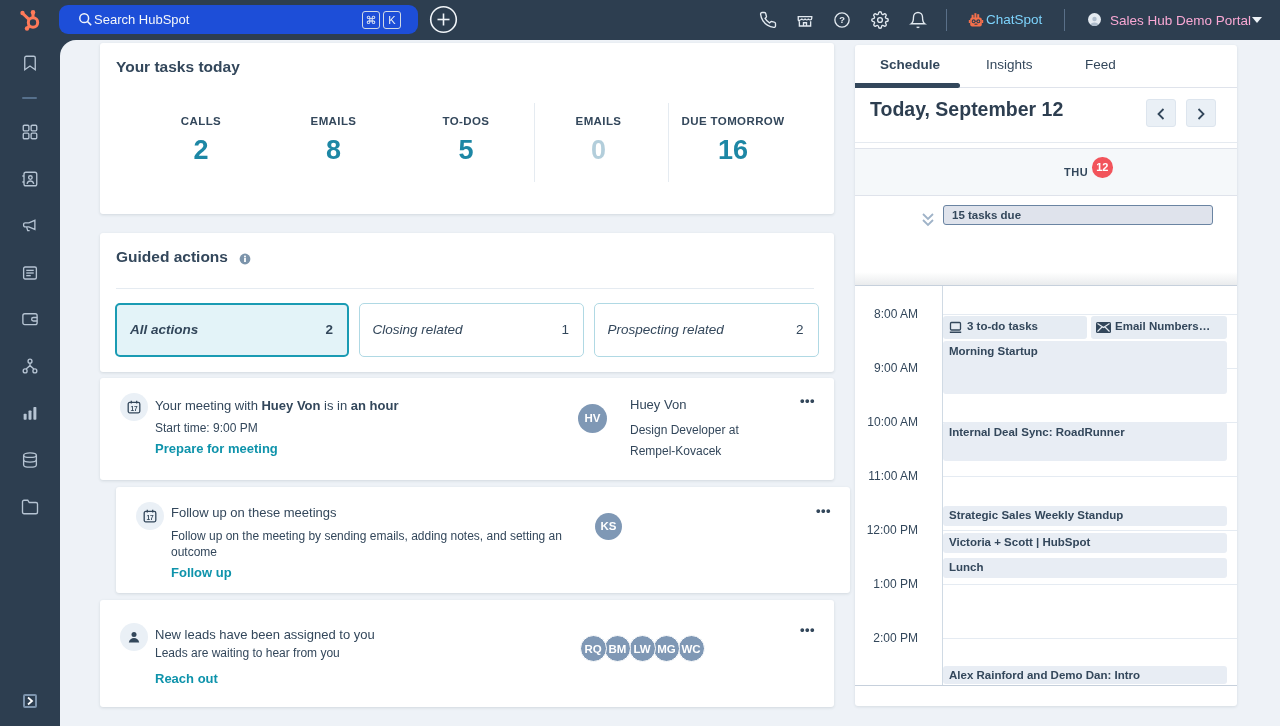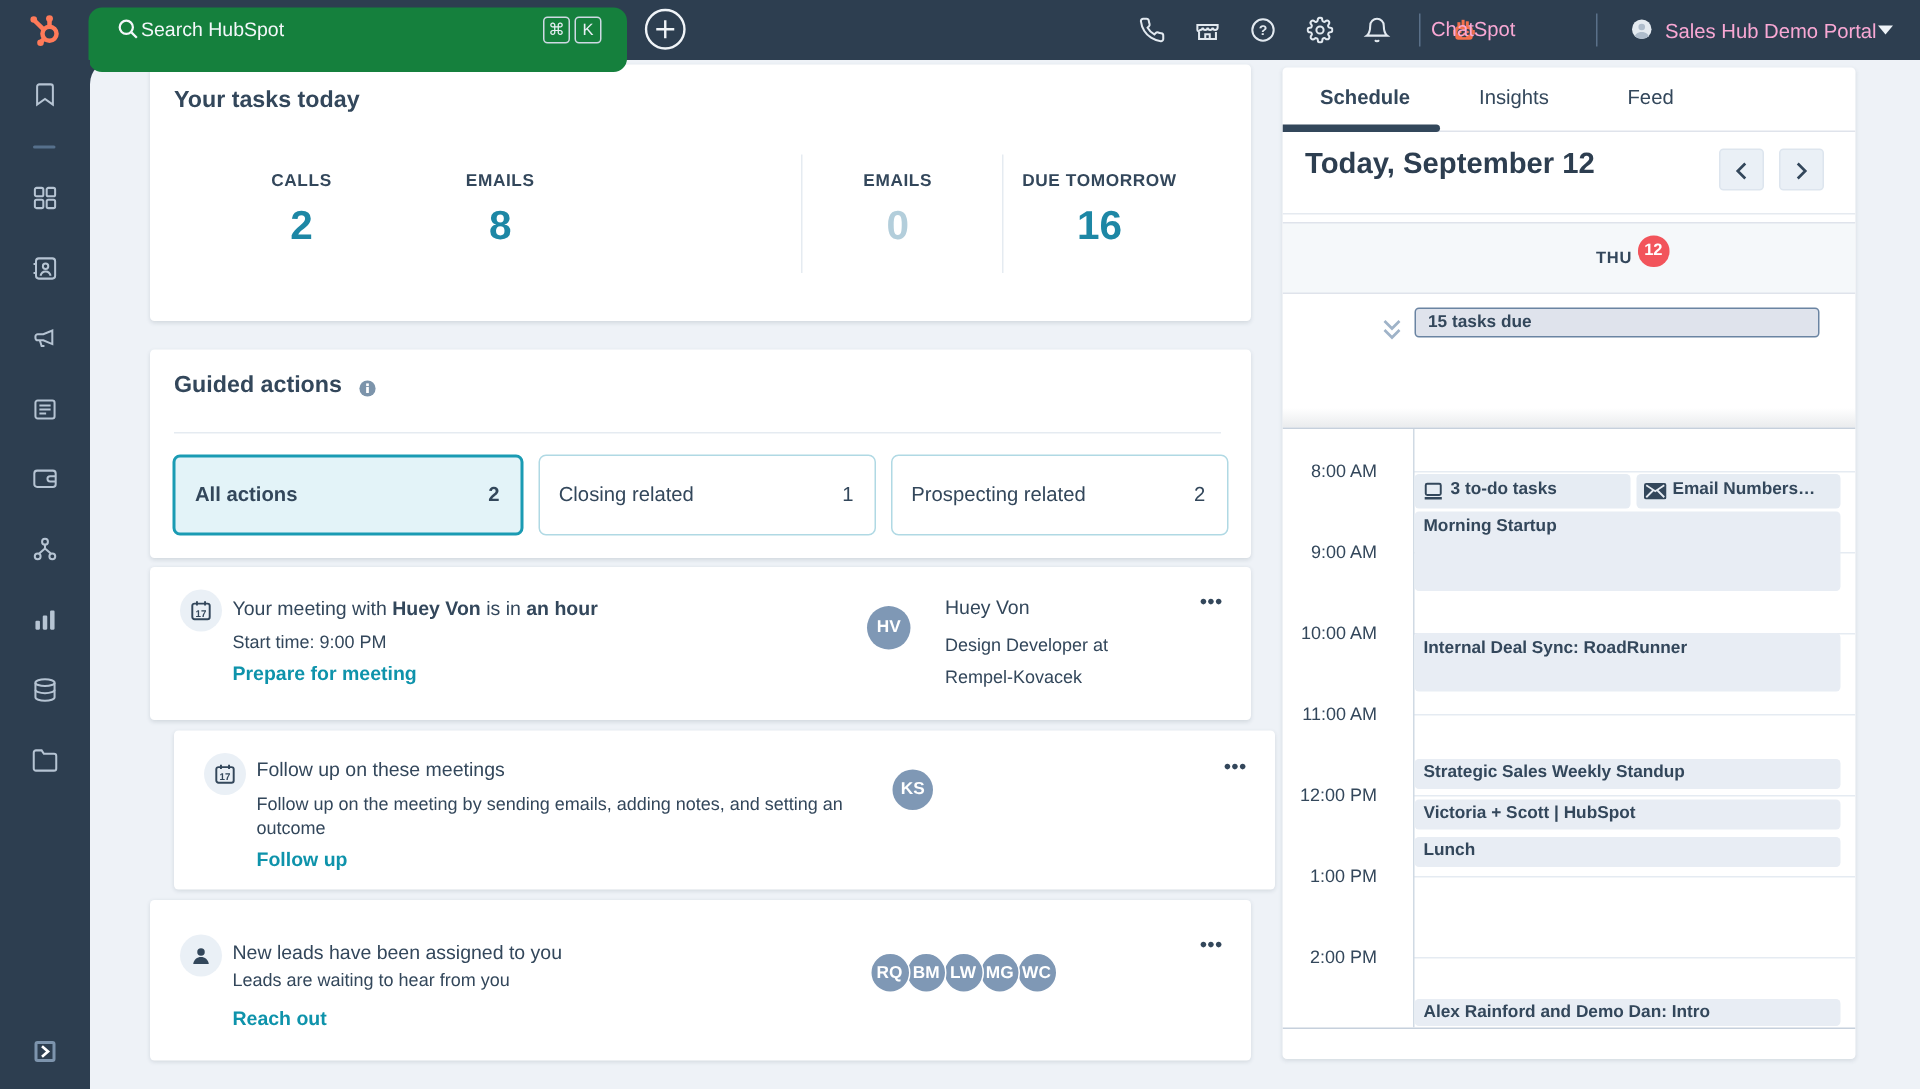--- a/index.html
+++ b/index.html
@@ -5,27 +5,27 @@
 * { margin:0; padding:0; box-sizing:border-box; }
 html,body { width:1280px; height:726px; overflow:hidden; }
 body { font-family:"Liberation Sans", sans-serif; background:#2d3e50; position:relative; }
 .abs { position:absolute; }
 
 
 #topbar { position:absolute; left:0; top:0; width:1280px; height:40px; background:#2d3e50; z-index:30; }
 #sidebar { position:absolute; left:0; top:40px; width:60px; height:686px; background:#2d3e50; z-index:30; }
 #content { position:absolute; left:60px; top:40px; width:1220px; height:686px; background:#eef2f7; border-top-left-radius:16px; z-index:10; }
 
-#search { position:absolute; left:59px; top:5px; width:359px; height:43px; background:#15803d; border-radius:9px; color:#f2f6fa; }
+#search { position:absolute; left:59px; top:5px; width:359px; height:29px; background:#1d4ed8; border-radius:9px; color:#f2f6fa; }
 #search .stext { position:absolute; left:35px; top:7px; font-size:13px; color:#f4f7fa; }
 .key { position:absolute; top:6px; width:18px; height:18px; border:1px solid #cfd9e4; border-radius:3px; color:#e8eef5; font-size:11px; line-height:16px; text-align:center; }
 
 .tico { position:absolute; top:11px; width:18px; height:18px; }
 .tbdiv { position:absolute; top:9px; width:1px; height:22px; background:#5a7089; }
-#chatspottext { position:absolute; left:954px; top:12px; font-size:13.5px; color:#f9a8d4; }
+#chatspottext { position:absolute; left:986px; top:12px; font-size:13.5px; color:#7dd3fc; }
 #portaltext { position:absolute; left:1110px; top:12.5px; font-size:13.5px; color:#f9a8d4; }
 #topavatar { position:absolute; left:1088px; top:13px; width:13px; height:13px; border-radius:50%; background:#e4eaf0; overflow:hidden; }
 #caret { position:absolute; left:1252px; top:17px; width:0; height:0; border-left:5px solid transparent; border-right:5px solid transparent; border-top:6px solid #eef3f8; }
 
 .sico { position:absolute; left:21px; width:18px; height:18px; }
 #sbdivider { position:absolute; left:22px; top:57px; width:15px; height:2px; background:#56708c; border-radius:1px; }
 #expandbox { position:absolute; left:23px; top:654px; width:14px; height:14px; border:2px solid #7d94ad; border-radius:2px; }
 
 
 .card { position:absolute; left:100px; width:734px; background:#fff; border-radius:3px; box-shadow:0 1px 3px rgba(45,62,80,.14); z-index:12; }
@@ -34,21 +34,21 @@
 #card1 { top:42.5px; height:171px;padding-left:13px; }
 .statcol { position:absolute; top:72px; width:140px; text-align:center; }
 .slabel { font-size:11.5px; font-weight:bold; color:#33475b; letter-spacing:.4px; }
 .snum { margin-top:8px; font-size:27px; font-weight:bold; color:#1d87a5; }
 .snum.dim { color:#b3cedb; }
 .sdiv { position:absolute; top:60px; height:79px; width:1px; background:#e5ebf1; }
 
 #card2 { top:233px; height:138.5px; }
 #ga-div { position:absolute; left:16px; top:55px; width:698px; height:1px; background:#e5ebf1; }
 .tabbtn { position:absolute; top:69.5px; height:54px; border-radius:5px; background:#fff; border:1px solid #b0d9e4; }
-.tabbtn .tl { position:absolute; left:13px; top:18px; font-size:13.5px; color:#33475b; }
+.tabbtn .tl { position:absolute; left:13px; top:18px; font-size:13.5px; color:#33475b;font-style:italic; }
 .tabbtn .tc { position:absolute; right:14px; top:18px; font-size:13.5px; color:#33475b; }
 .tabbtn.sel { background:#e3f3f8; border:2px solid #1a9bb3; }
 .tabbtn.sel .tl, .tabbtn.sel .tc { font-weight:bold; top:17px; }
 
 .rowcard .ric { position:absolute; left:120px; top:15.5px; width:28px; height:28px; border-radius:50%; background:#eaf0f6; }
 .rowcard .ric svg { position:absolute; left:7px; top:7px; }
 .rtitle { position:absolute; left:55px; font-size:13px; color:#33475b; }
 .rsub { position:absolute; left:55px; font-size:12px; color:#33475b; }
 .rlink { position:absolute; left:55px; font-size:13px; font-weight:bold; color:#0e93ab; }
 .dots { position:absolute; left:700px; font-size:13px; font-weight:bold; color:#33475b; letter-spacing:.5px; }
@@ -224,20 +224,24 @@
 <div class="card" id="card1">
   <div class="ctitle" style="top:15px">Your tasks today</div>
   <div class="statcol" style="left:31px">
       <div class="slabel">CALLS</div>
       <div class="snum">2</div>
     </div>
   <div class="statcol" style="left:163.5px">
       <div class="slabel">EMAILS</div>
       <div class="snum">8</div>
     </div>
+  <div class="statcol" style="left:296px">
+      <div class="slabel">TO-DOS</div>
+      <div class="snum">5</div>
+    </div>
   <div class="statcol" style="left:428.5px">
       <div class="slabel">EMAILS</div>
       <div class="snum dim">0</div>
     </div>
   <div class="statcol" style="left:563px">
       <div class="slabel">DUE TOMORROW</div>
       <div class="snum">16</div>
     </div>
   <div class="sdiv" style="left:434px"></div>
   <div class="sdiv" style="left:567.5px"></div>

